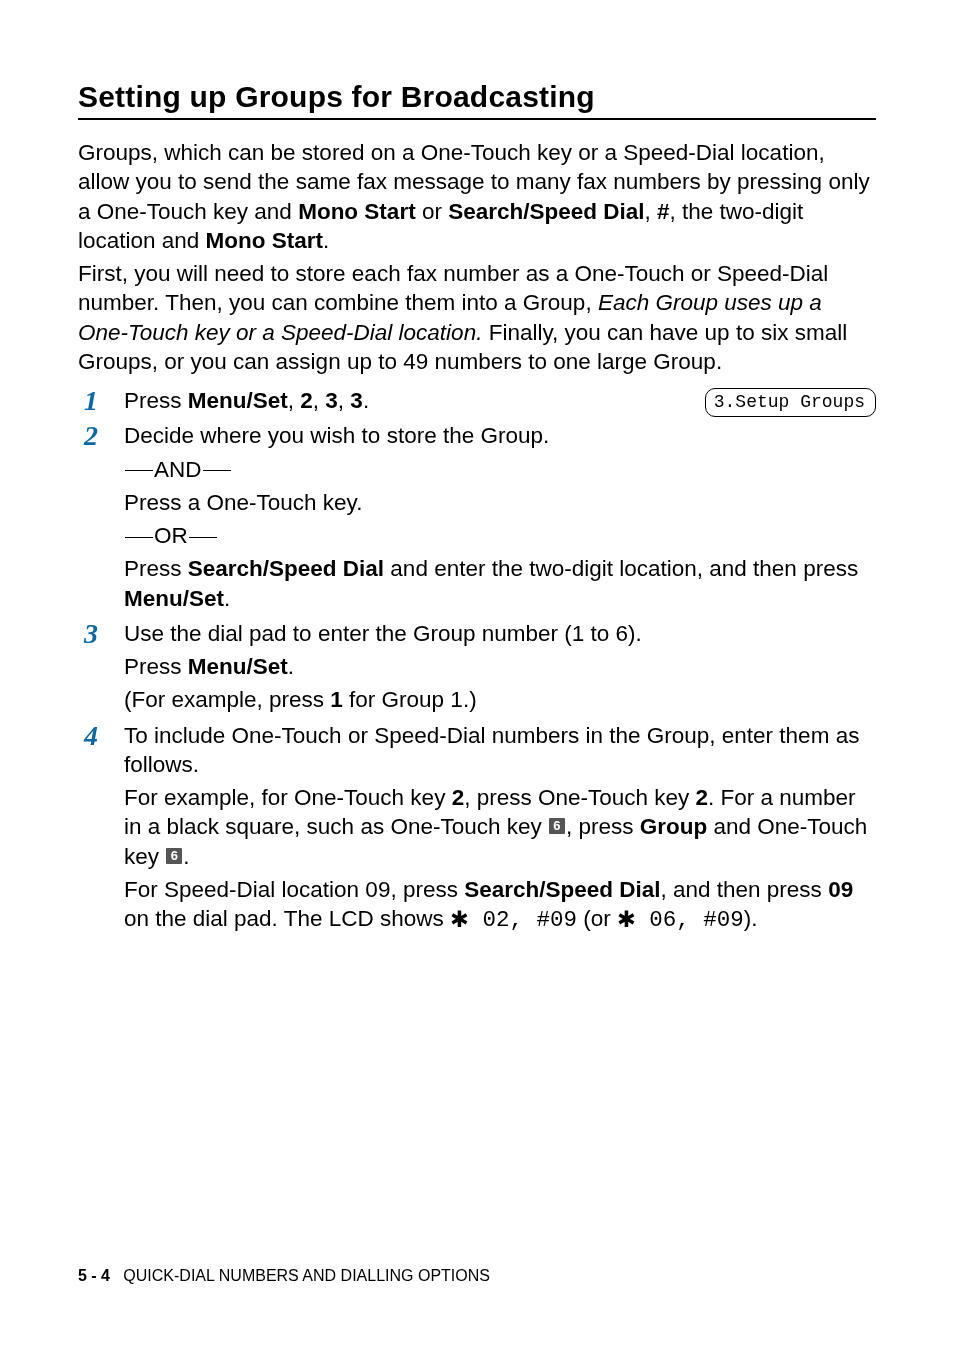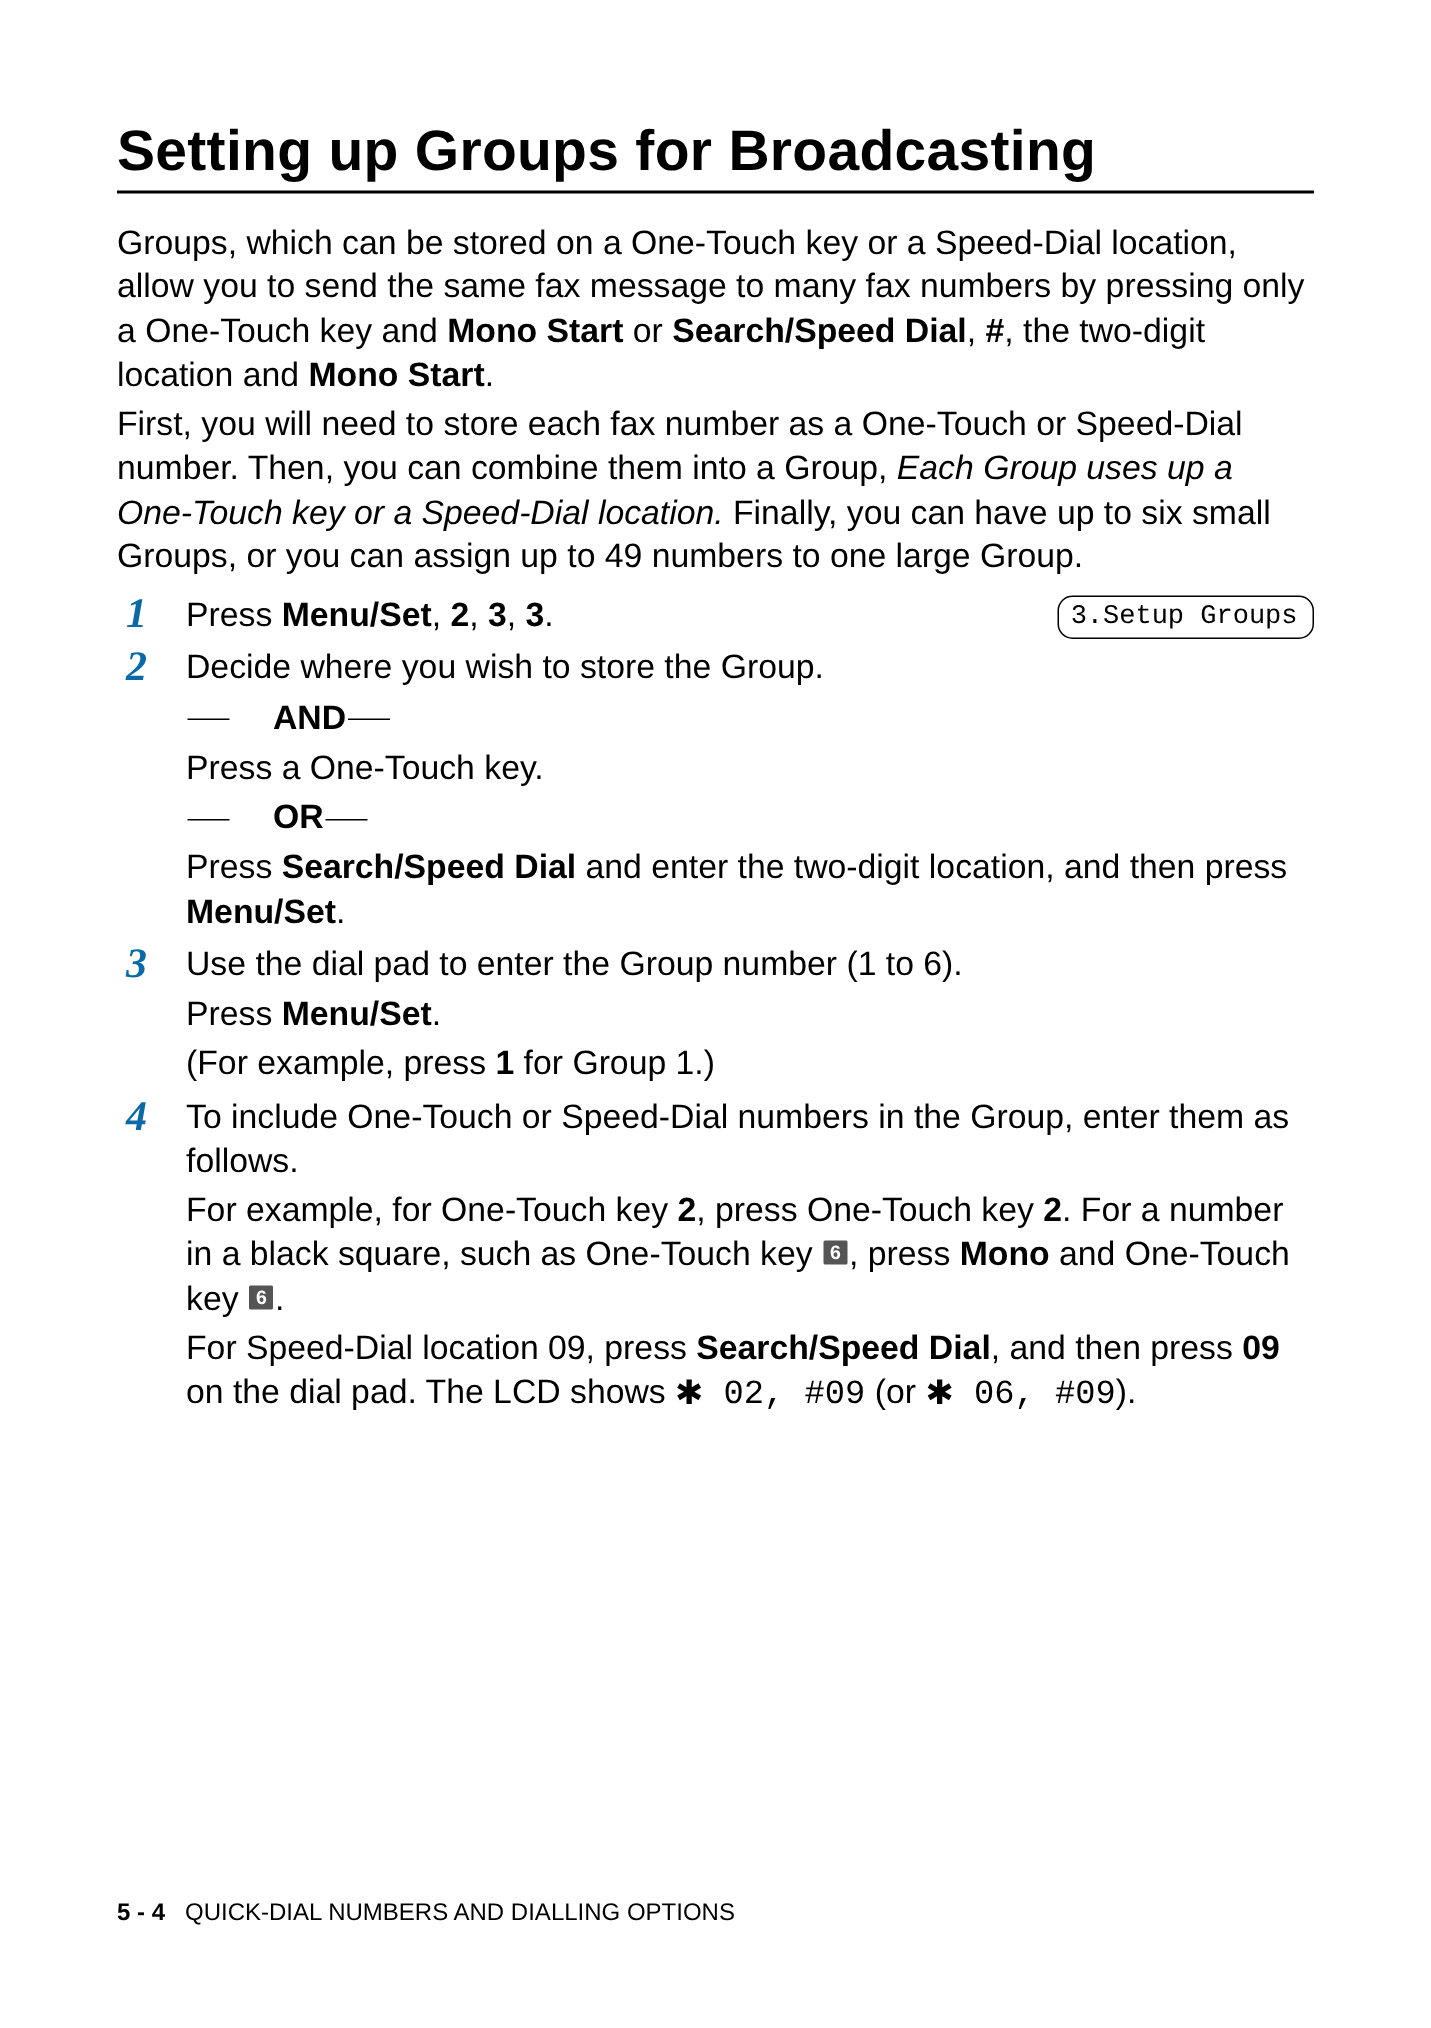--- a/index.html
+++ b/index.html
@@ -11,21 +11,21 @@
     background: #fff;
     color: #000;
     width: 954px;
     height: 1352px;
     position: relative;
   }
   .page {
     padding: 80px 78px 40px 78px;
   }
   h1.section-title {
-    font-size: 38px;
+    font-size: 30px;
     font-weight: bold;
     margin: 0 0 6px 0;
     padding-bottom: 4px;
     border-bottom: 2px solid #000;
     letter-spacing: 0.2px;
   }
   .intro {
     font-size: 22.5px;
     line-height: 1.3;
     margin-top: 18px;
@@ -71,22 +71,21 @@
     margin-top: 2px;
     text-align: right;
   }
   .step1-row {
     display: flex;
     align-items: flex-start;
     justify-content: space-between;
     gap: 36px;
   }
   .and-or {
-    font-weight: bold;
-    margin-left: 28px;
+    font-weight: normal;
   }
   .dash {
     display: inline-block;
     width: 28px;
     height: 1px;
     border-top: 1.2px solid #000;
     vertical-align: middle;
     margin: 0 1px;
   }
   .black-key {
@@ -173,21 +172,21 @@
           <span>(For example, press </span><span class="bold">1</span><span> for Group 1.)</span>
         </p>
       </div>
     </div>
 
     <div class="step">
       <div class="step-num">4</div>
       <div class="step-body">
         <p>To include One-Touch or Speed-Dial numbers in the Group, enter them as follows.</p>
         <p>
-          <span>For example, for One-Touch key </span><span class="bold">2</span><span>, press One-Touch key </span><span class="bold">2</span><span>. For a number in a black square, such as One-Touch key </span><span class="black-key">6</span><span>, press </span><span class="bold">Mono</span><span> and One-Touch key </span><span class="black-key">6</span><span>.</span>
+          <span>For example, for One-Touch key </span><span class="bold">2</span><span>, press One-Touch key </span><span class="bold">2</span><span>. For a number in a black square, such as One-Touch key </span><span class="black-key">6</span><span>, press </span><span class="bold">Group</span><span> and One-Touch key </span><span class="black-key">6</span><span>.</span>
         </p>
         <p>
           <span>For Speed-Dial location 09, press </span><span class="bold">Search/Speed Dial</span><span>, and then press </span><span class="bold">09</span><span> on the dial pad. The LCD shows </span><span class="star">✱</span><span class="mono"> 02, #09</span><span> (or </span><span class="star">✱</span><span class="mono"> 06, #09</span><span>).</span>
         </p>
       </div>
     </div>
 
   </div>
 </div>
 

